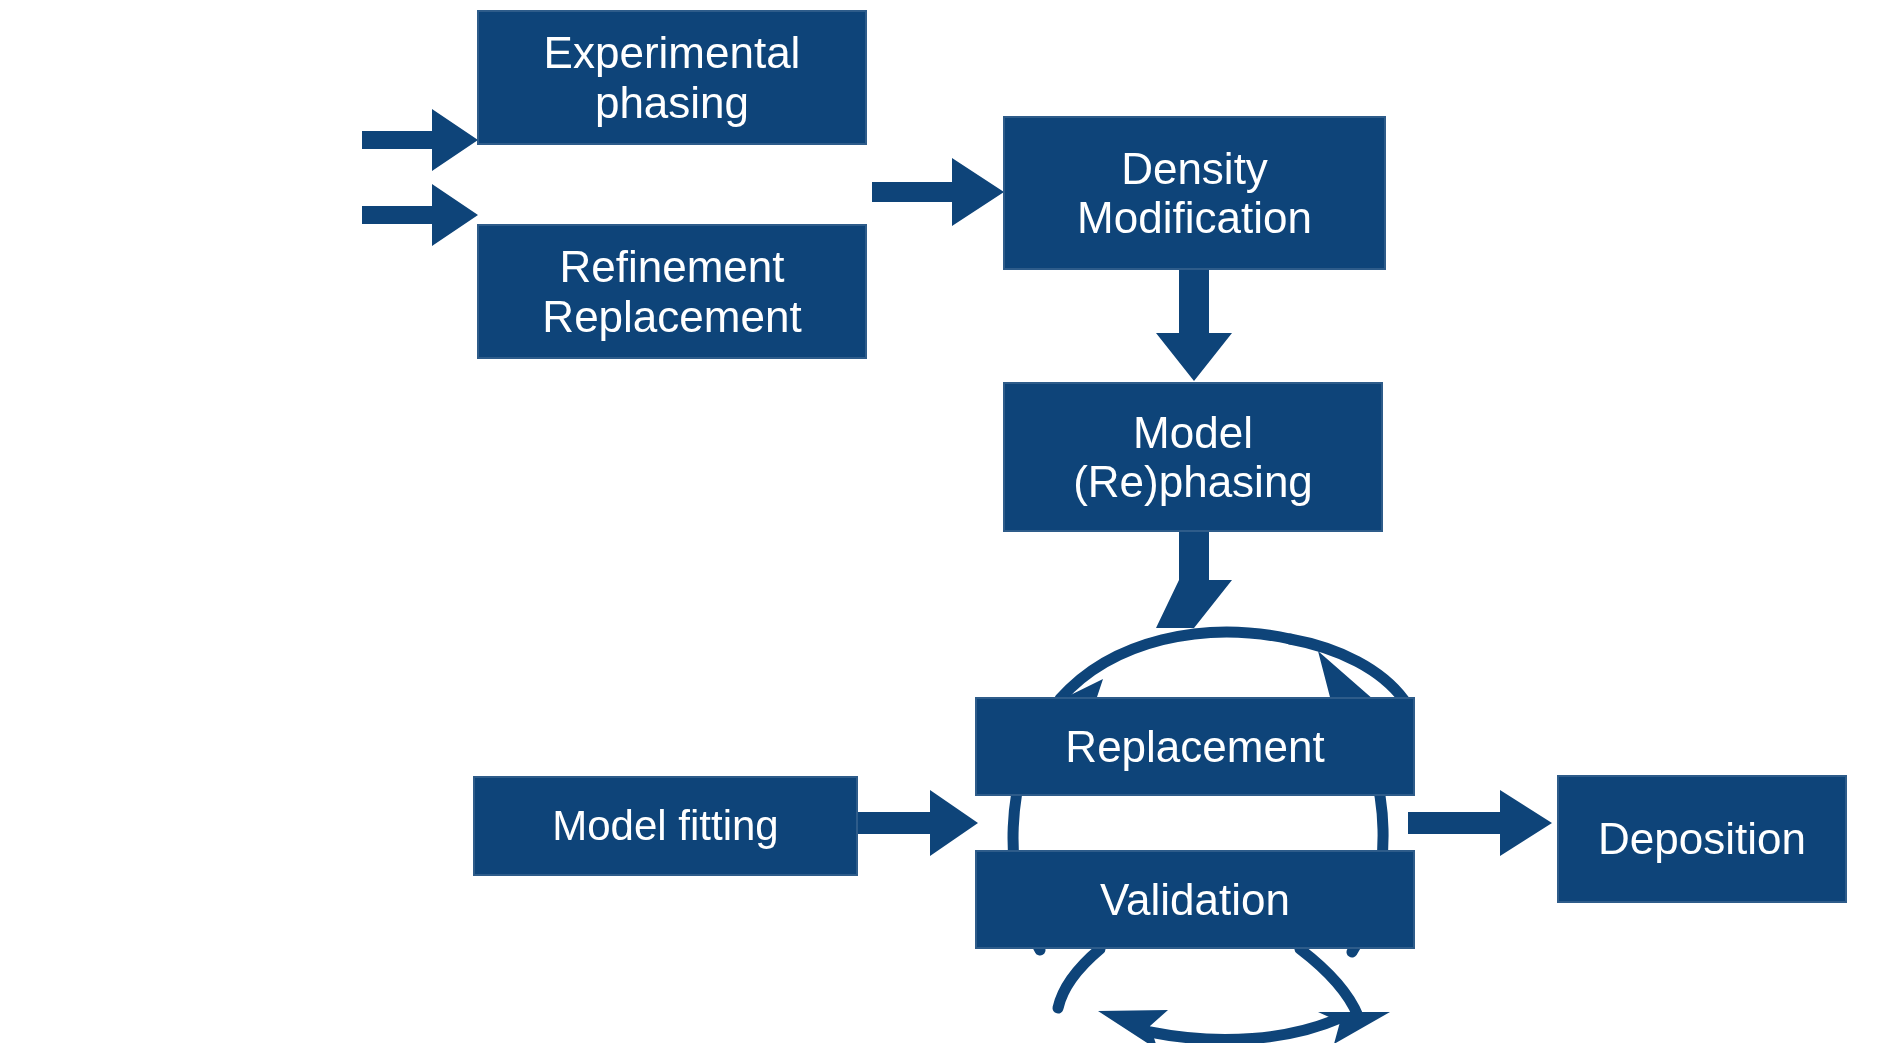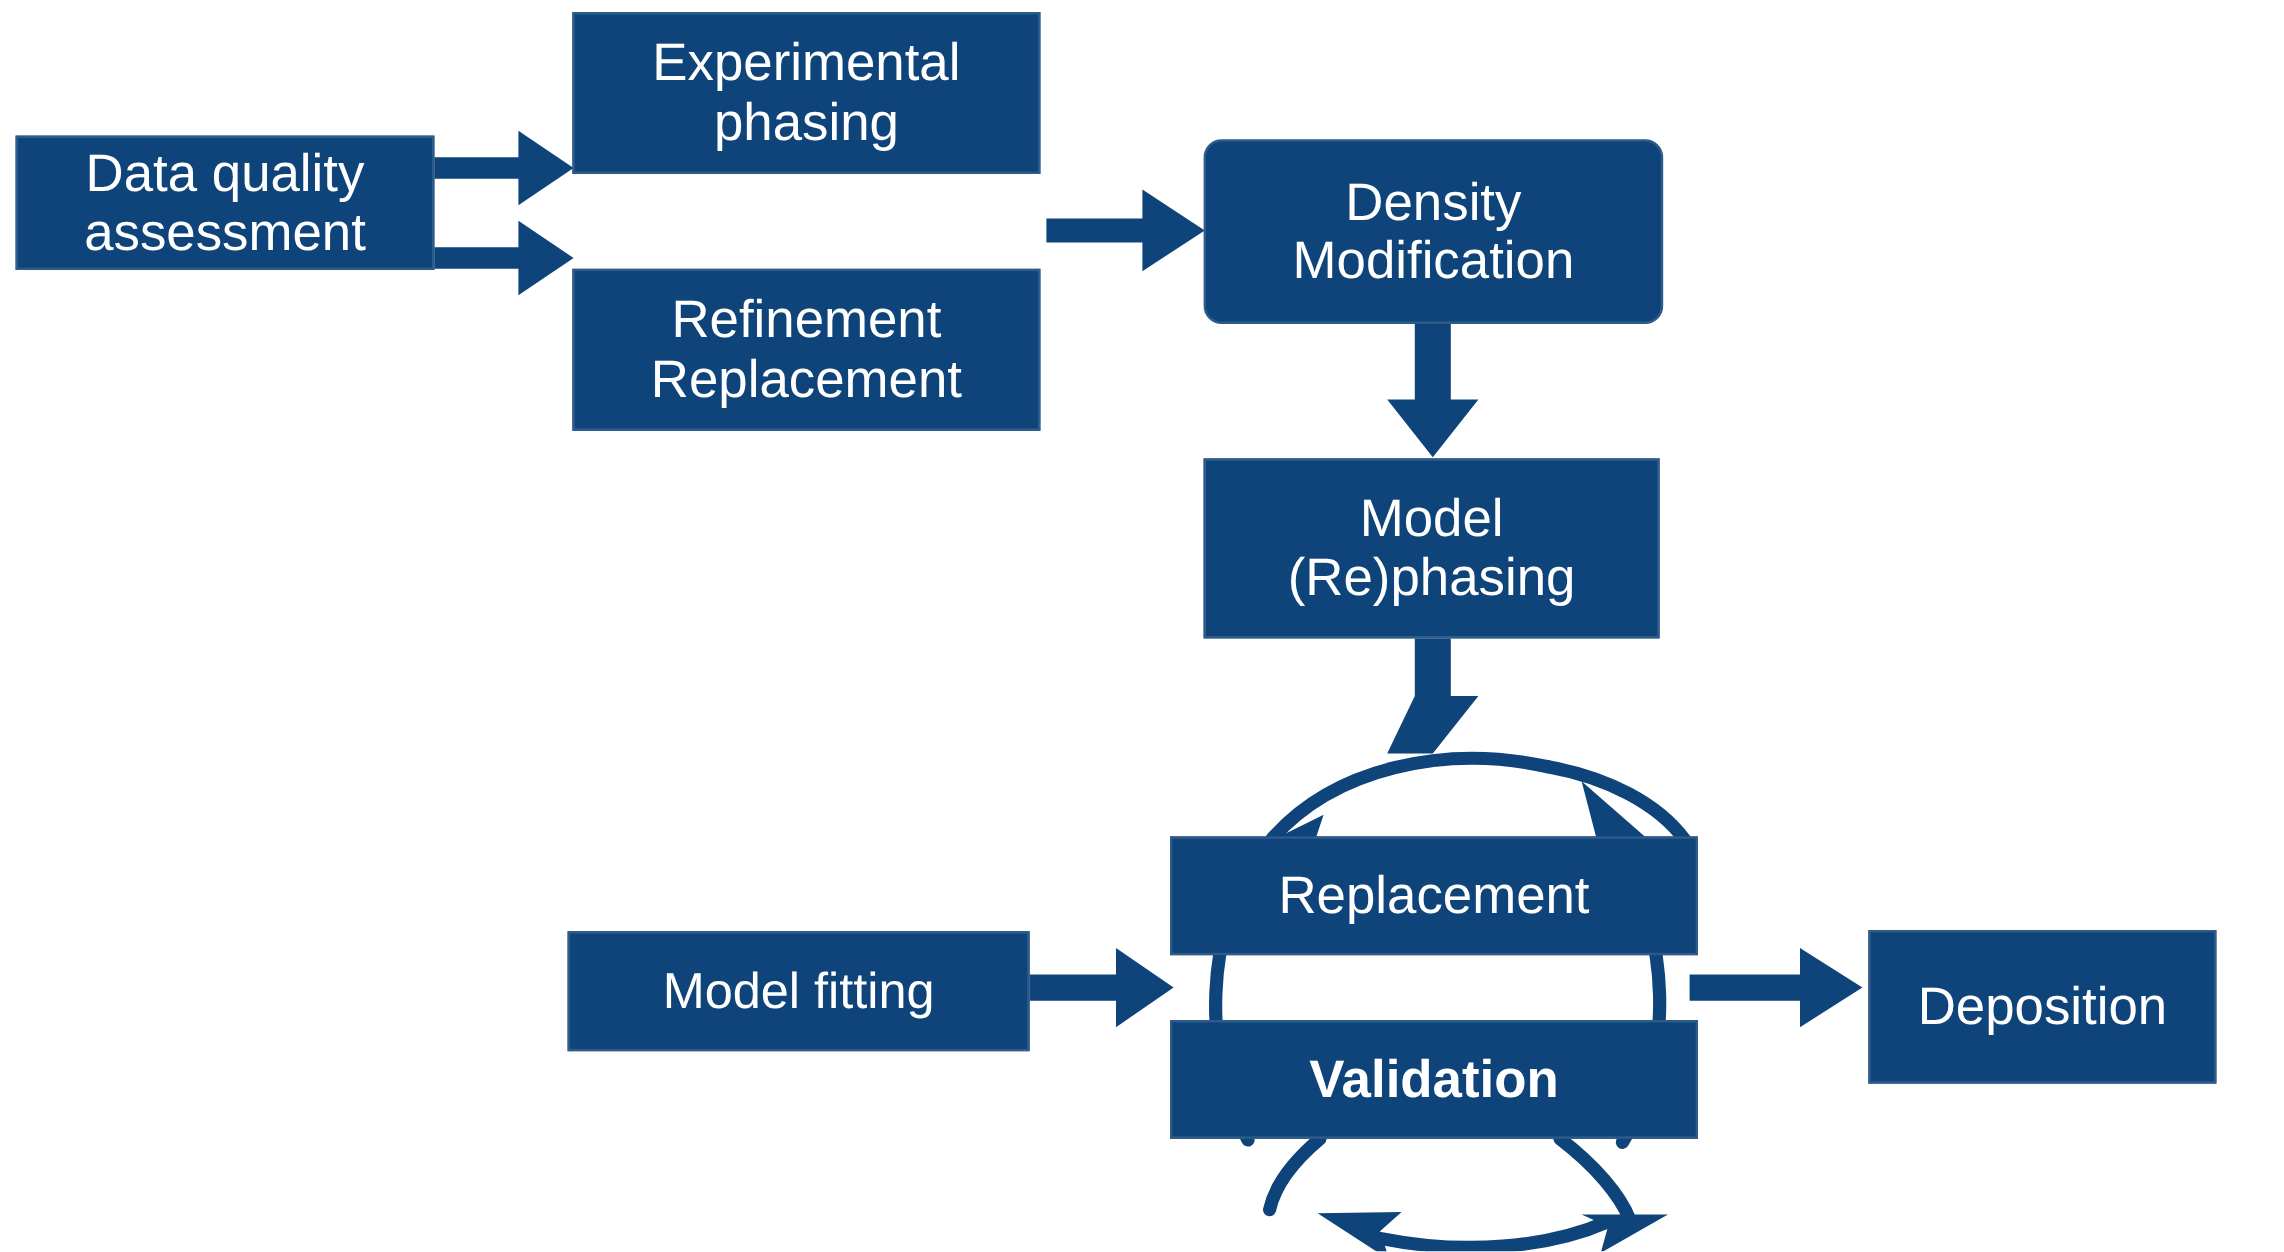--- a/index.html
+++ b/index.html
@@ -40,24 +40,24 @@
     width: 1903px;
     height: 1043px;
     z-index: 1;
     pointer-events: none;
   }
 
   
   #n-data-quality   { left:13px;   top:113px; width:349px; height:112px; font-size:44px; }
   #n-exp-phasing    { left:477px;  top:10px;  width:390px; height:135px; font-size:44px; }
   #n-mol-replace    { left:477px;  top:224px; width:390px; height:135px; font-size:44px; }
-  #n-density-mod    { left:1003px; top:116px; width:383px; height:154px; font-size:44px;border-radius:15px; }
+  #n-density-mod    { left:1003px; top:116px; width:383px; height:154px; font-size:44px; }
   #n-model-rebuild  { left:1003px; top:382px; width:380px; height:150px; font-size:44px; }
   #n-refinement     { left:975px;  top:697px; width:440px; height:99px;  font-size:44px; }
-  #n-validation     { left:975px;  top:850px; width:440px; height:99px;  font-size:44px;font-weight:bold; }
+  #n-validation     { left:975px;  top:850px; width:440px; height:99px;  font-size:44px; }
   #n-ligand-fitting { left:473px;  top:776px; width:385px; height:100px; font-size:42px; }
   #n-deposition     { left:1557px; top:775px; width:290px; height:128px; font-size:44px; }
 </style>
 </head>
 <body>
 
 <div id="canvas">
 
   <svg class="layer" viewBox="0 0 1903 1043" preserveAspectRatio="none" aria-hidden="true">
 
@@ -108,24 +108,20 @@
       <path d="M1098,1011 L1168,1010 L1150,1026 L1158,1050 Z" fill="#0E4479"></path>
       <path d="M1318,1012 L1390,1012 L1334,1044 L1340,1022 Z" fill="#0E4479"></path>
     </g>
 
     <g>
       <path d="M1048,716 C 1006,770 1000,880 1040,950" fill="none" stroke="#0E4479" stroke-width="11" stroke-linecap="round"></path>
       <path d="M1348,716 C 1392,772 1396,884 1352,952" fill="none" stroke="#0E4479" stroke-width="11" stroke-linecap="round"></path>
     </g>
   </svg>
 
-  <div class="node" id="n-data-quality">
-    <span>Data quality
-assessment</span>
-  </div>
 
   <div class="node" id="n-exp-phasing">
     <span>Experimental
 phasing</span>
   </div>
 
   <div class="node" id="n-mol-replace">
     <span>Refinement
 Replacement</span>
   </div>

